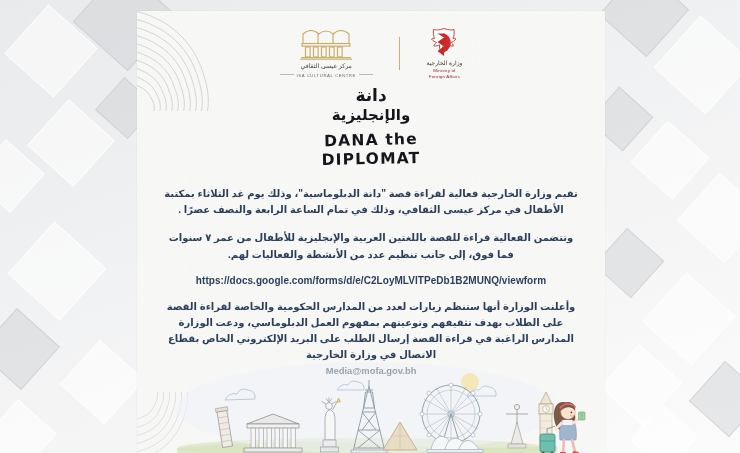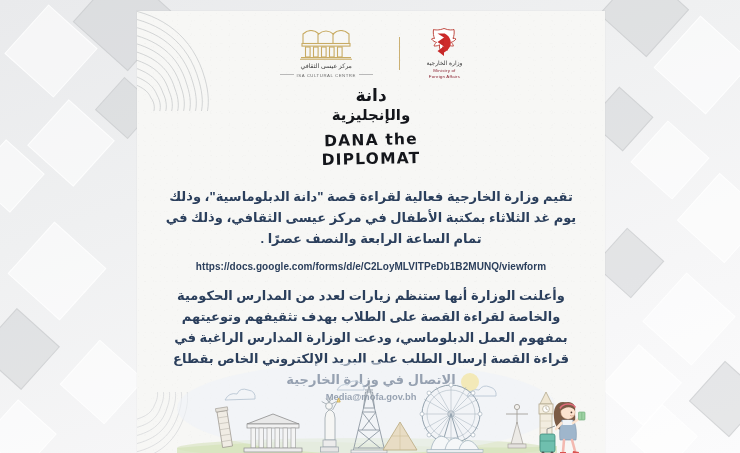--- a/index.html
+++ b/index.html
@@ -107,21 +107,21 @@
   }
 
   
   .body-copy {
     position: absolute;
     left: 22px; right: 22px; top: 175px;
     direction: rtl; text-align: center;
     color: #2b3f5c;
   }
   .para {
-    font-size: 13px; line-height: 1.62; font-weight: 700;
+    font-size: 10px; line-height: 1.62; font-weight: 700;
     margin: 0 0 12px 0; color: #2b3f5c;
   }
   .para.tight { margin-bottom: 10px; }
   .link-line {
     direction: ltr; text-align: center;
     font-size: 10px; font-weight: 700; color: #2b3f5c;
     margin: 2px 0 13px 0; letter-spacing: .05px;
   }
   .email-line {
     direction: ltr; text-align: center;
@@ -243,20 +243,21 @@
 
     <div class="title-wrap">
       <div class="title-ar1">دانة</div>
       <div class="title-ar2">والإنجليزية</div>
       <div class="title-en1">DANA the</div>
       <div class="title-en2">DIPLOMAT</div>
     </div>
 
     <div class="body-copy">
       <p class="para">تقيم وزارة الخارجية فعالية لقراءة قصة "دانة الدبلوماسية"، وذلك يوم غد الثلاثاء بمكتبة الأطفال في مركز عيسى الثقافي، وذلك في تمام الساعة الرابعة والنصف عصرًا .</p>
+      <p class="para">وتتضمن الفعالية قراءة للقصة باللغتين العربية والإنجليزية للأطفال من عمر ٧ سنوات فما فوق، إلى جانب تنظيم عدد من الأنشطة والفعاليات لهم.</p>
       <div class="link-line">https://docs.google.com/forms/d/e/C2LoyMLVlTPeDb1B2MUNQ/viewform</div>
       <p class="para" style="margin-bottom:0;">وأعلنت الوزارة أنها ستنظم زيارات لعدد من المدارس الحكومية والخاصة لقراءة القصة على الطلاب بهدف تثقيفهم وتوعيتهم بمفهوم العمل الدبلوماسي، ودعت الوزارة المدارس الراغبة في قراءة القصة إرسال الطلب على البريد الإلكتروني الخاص بقطاع الاتصال في وزارة الخارجية</p>
       <div class="email-line">Media@mofa.gov.bh</div>
     </div>
 
     <svg class="illustration" viewBox="0 0 468 100" preserveAspectRatio="xMidYMax meet">
 
       <ellipse cx="225" cy="88" rx="185" ry="10" fill="#dfe8cc" opacity="0.85"></ellipse>
       <path d="M40 88 Q 150 78 240 84 Q 330 90 420 86 L420 94 L40 94 Z" fill="#d6e3bd" opacity="0.8"></path>
 

